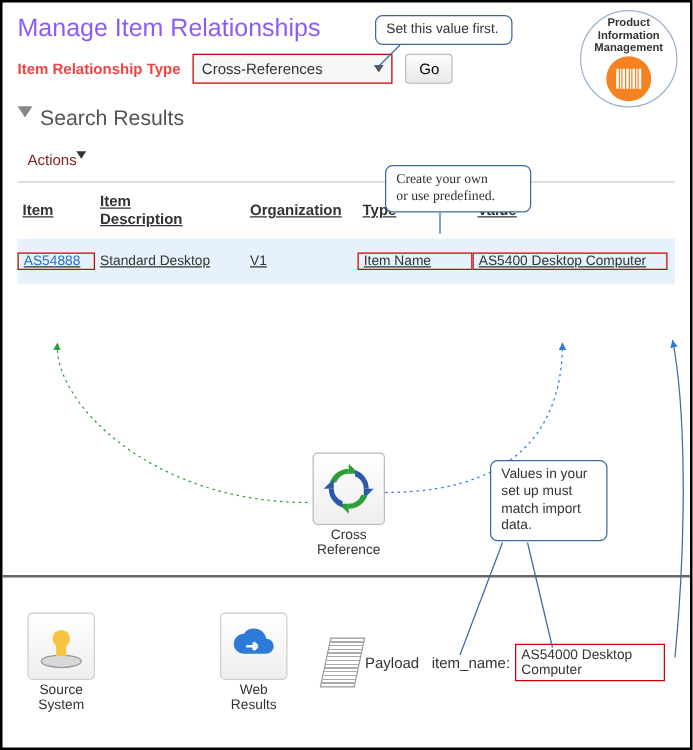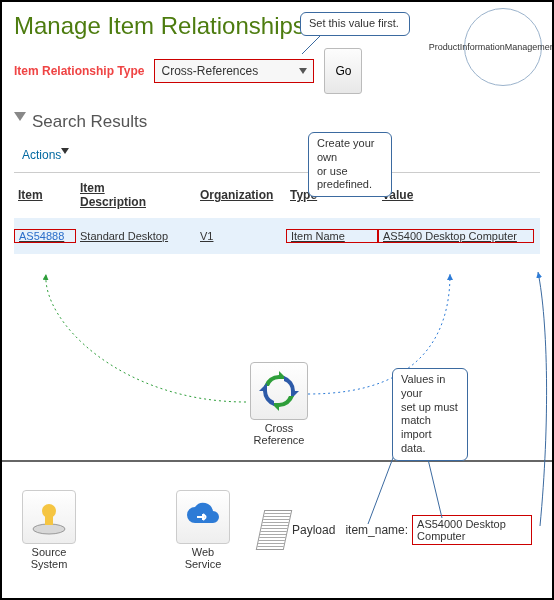--- a/index.html
+++ b/index.html
@@ -8,23 +8,23 @@
     font-size: 12px;
     color: #333;
     width: 554px;
     height: 600px;
     border: 2px solid #000;
     position: relative;
     background: #fff;
     overflow: hidden;
   }
   .page-title {
-    font-size: 24px;
+    font-size: 20px;
     font-weight: normal;
-    color: #4d7c0f;
+    color: #8b5cf6;
     padding: 10px 12px 4px 12px;
   }
   .annot {
     position: absolute;
     border: 1px solid #3b6aa0;
     border-radius: 6px;
     background: #fff;
     font-size: 11px;
     color: #333;
     padding: 4px 8px;
@@ -53,21 +53,21 @@
     margin-left: auto;
     width: 0; height: 0;
     border-left: 4px solid transparent;
     border-right: 4px solid transparent;
     border-top: 6px solid #555;
   }
   .go-btn {
     background: linear-gradient(#fdfdfd, #e8e8e8);
     border: 1px solid #bbb;
     border-radius: 3px;
-    padding: 15px 10px;
+    padding: 4px 10px;
     font-size: 12px;
     cursor: pointer;
   }
   .section-head {
     display: flex;
     align-items: flex-start;
     gap: 6px;
     padding: 10px 12px 2px 12px;
     font-size: 17px;
     color: #555;
@@ -77,21 +77,21 @@
     border-left: 6px solid transparent;
     border-right: 6px solid transparent;
     border-top: 9px solid #888;
   }
   .actions-row {
     padding: 14px 20px 4px 20px;
     display: flex;
     align-items: flex-start;
     gap: 0;
     font-size: 12px;
-    color: #0369a1;
+    color: #7f1d1d;
   }
   .actions-row .caret2 {
     width: 0; height: 0;
     border-left: 4px solid transparent;
     border-right: 4px solid transparent;
     border-top: 6px solid #333;
   }
   .table {
     margin: 6px 12px 0 12px;
     border-top: 1px solid #ccc;
@@ -119,25 +119,25 @@
     background: #e6f1fb;
   }
   .link { color: #2a6dc9; }
   .pim-badge {
     position: absolute;
     right: 10px; top: 6px;
     width: 78px; height: 78px;
     border: 1px solid #9bb3cc;
     border-radius: 50%;
     display: flex;
-    flex-direction: row;
+    flex-direction: column;
     align-items: center;
     justify-content: center;
     font-size: 9px;
-    font-weight: normal;
+    font-weight: bold;
     color: #333;
     text-align: center;
     background: #fff;
   }
   .pim-badge .circle {
     width: 36px; height: 36px;
     border-radius: 50%;
     background: #f58220;
     margin-top: 2px;
     display: flex;
@@ -253,21 +253,21 @@
 <div class="section-head">
   <span class="tri"></span>
   <span>Search Results</span>
 </div>
 
 <div class="actions-row">
   <span>Actions</span>
   <span class="caret2"></span>
 </div>
 
-<div class="annot right" style="left:306px; top:130px; width:84px; white-space:pre-line;">Create your own
+<div class="annot right" style="left:306px; top:130px; width:117px; white-space:pre-line;font-family:Liberation Serif, serif;">Create your own
 or use predefined.</div>
 
 <div class="table">
   <div class="thead">
     <div>Item</div>
     <div style="white-space:pre-line;">Item
 Description</div>
     <div>Organization</div>
     <div>Type</div>
     <div>Value</div>
@@ -291,21 +291,21 @@
       <path d="M22 38 a16 16 0 0 0 15 -11 l-5 0 a11 11 0 0 1 -10 7 z" fill="#2e9e3a"></path>
       <polygon points="22,42 14,34 22,34" fill="#2e9e3a"></polygon>
       <path d="M6 22 a16 16 0 0 0 11 15 l0 -5 a11 11 0 0 1 -7 -10 z" fill="#2d5aa8"></path>
       <polygon points="2,22 10,14 10,22" fill="#2d5aa8"></polygon>
     </svg>
   </div>
   <div class="txt" style="white-space:pre-line;">Cross
 Reference</div>
 </div>
 
-<div class="annot right" style="left:390px; top:366px; width:76px; white-space:pre-line;">Values in your
+<div class="annot right" style="left:390px; top:366px; width:94px; white-space:pre-line;">Values in your
 set up must
 match import
 data.</div>
 
 <div class="bottom">
   <div class="sys-icon">
     <div class="box">
       <svg width="40" height="40" viewBox="0 0 40 40">
         <ellipse cx="20" cy="32" rx="16" ry="5" fill="#d8d8d8" stroke="#999"></ellipse>
         <circle cx="20" cy="14" r="7" fill="#f5c542"></circle>
@@ -317,21 +317,21 @@
   </div>
 
   <div class="sys-icon" style="margin-left:100px;">
     <div class="box">
       <svg width="40" height="40" viewBox="0 0 40 40">
         <path d="M12 26 a8 8 0 0 1 0 -16 a10 10 0 0 1 18 4 a6 6 0 0 1 0 12 z" fill="#2d7bd6"></path>
         <path d="M14 20 l6 0 M20 17 l0 6 M20 17 l3 3 M20 23 l3 -3" stroke="#fff" stroke-width="2" fill="none"></path>
       </svg>
     </div>
     <div style="white-space:pre-line;">Web
-Service</div>
+Results</div>
   </div>
 
   <div class="payload-block">
     <div class="doc-icon"></div>
     <span class="payload-label">Payload</span>
   </div>
 
   <div class="kv">
     <span>item_name:</span>
     <span class="val">AS54000 Desktop Computer</span>

